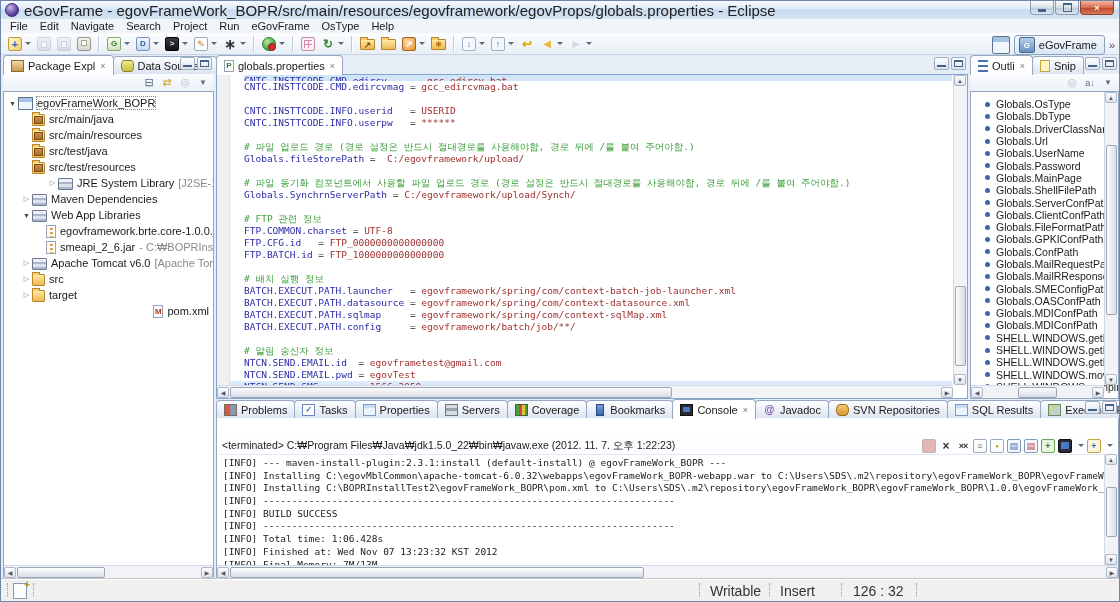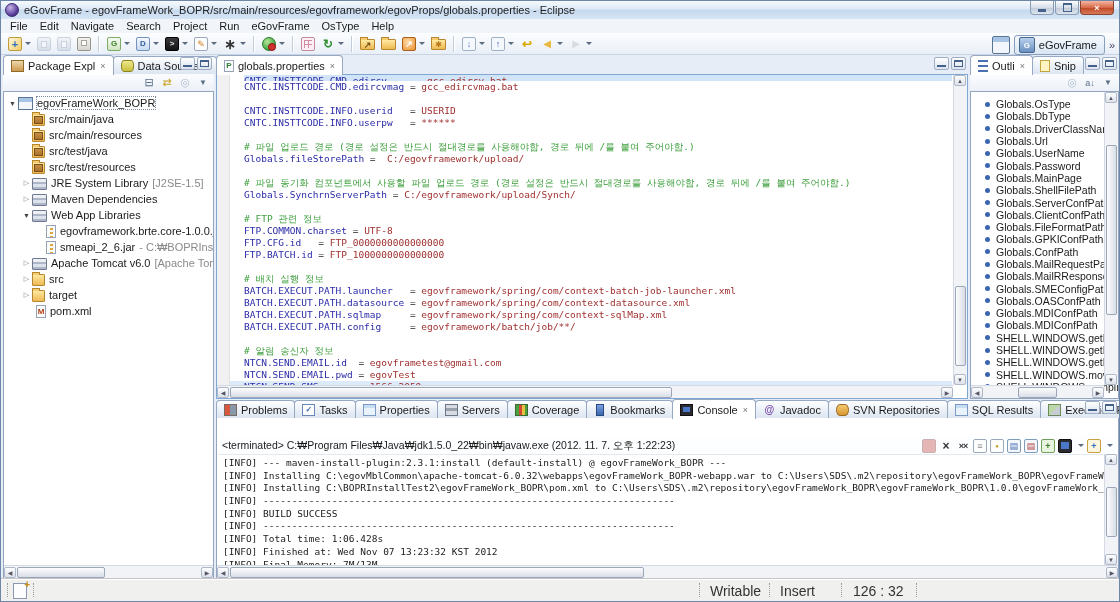--- a/index.html
+++ b/index.html
@@ -1,20 +1,20 @@
 <!DOCTYPE html>
 <html><head>
 <meta charset="utf-8">
 <style>
   html,body{margin:0;padding:0;background:#555;}
   .win{position:relative;width:1120px;height:602px;background:#E7EDF6;font-family:"Liberation Sans",sans-serif;font-size:11px;color:#1a1a1a;overflow:hidden;border:1px solid #6E86A8;box-sizing:border-box;}
   
   .titlebar{position:absolute;left:0;top:0;right:0;height:18px;background:linear-gradient(#F6FAFE,#DCE9F7 45%,#C6D9EF 50%,#D7E5F4);border-bottom:1px solid #AFC3DB;display:flex;align-items:center;}
   .eclipse-icon{width:12px;height:12px;margin:0 5px 0 4px;border-radius:50%;background:radial-gradient(circle at 35% 30%,#C8B4E8,#5A3E9A 65%,#2A1860);border:1px solid #3A2A70;flex:none;}
-  .title-text{font-size:11px;color:#222;white-space:nowrap;}
+  .title-text{font-size:15px;color:#222;white-space:nowrap;}
   .winbtns{position:absolute;right:5px;top:0;display:flex;gap:1px;}
   .wb{height:14px;width:24px;border:1px solid #8A9CB2;border-top:none;border-radius:0 0 4px 4px;background:linear-gradient(#FDFEFF,#D6DEE8 50%,#C2CCDA 55%,#DEE6EF);display:flex;align-items:center;justify-content:center;font-size:9px;color:#333;box-sizing:border-box;}
   .wb.close{width:34px;background:linear-gradient(#F4B6A2,#D86A4A 50%,#C04A28 55%,#D87858);color:#fff;font-weight:bold;border-color:#8A4432;}
   .wb.min::after{content:'';width:8px;height:3px;background:#44618A;margin-top:5px;}
   .wb.res::after{content:'';width:7px;height:6px;border:1px solid #44618A;border-top-width:2px;}
   
   .menubar{position:absolute;left:0;top:18px;right:0;height:14px;background:#F1F5FA;display:flex;align-items:center;padding-left:3px;border-bottom:1px solid #E2E8F2;}
   .menu-item{padding:0 6px;line-height:14px;}
   
   .toolbar{position:absolute;left:0;top:32px;right:0;height:21px;background:linear-gradient(#FCFDFE,#E9EFF7);border-bottom:1px solid #C8D4E3;display:flex;align-items:center;padding-left:4px;}
@@ -305,21 +305,21 @@
           <div class="trow" style="padding-left: 17px;">
             <span class="tarr none">▷</span>
             <span class="tic ic-source-folder"></span>
             <span class="lbl">src/test/java</span>
           </div>
           <div class="trow" style="padding-left: 17px;">
             <span class="tarr none">▷</span>
             <span class="tic ic-source-folder"></span>
             <span class="lbl">src/test/resources</span>
           </div>
-          <div class="trow" style="padding-left: 17px;">
+          <div class="trow" style="padding-left: 17px; margin-left: 26px;">
             <span class="tarr">▷</span>
             <span class="tic ic-library"></span>
             <span class="lbl">JRE System Library</span>
             <span class="detail">[J2SE-1.5]</span>
           </div>
           <div class="trow" style="padding-left: 17px;">
             <span class="tarr">▷</span>
             <span class="tic ic-library"></span>
             <span class="lbl">Maven Dependencies</span>
           </div>
@@ -348,21 +348,21 @@
           <div class="trow" style="padding-left: 17px;">
             <span class="tarr">▷</span>
             <span class="tic ic-folder"></span>
             <span class="lbl">src</span>
           </div>
           <div class="trow" style="padding-left: 17px;">
             <span class="tarr">▷</span>
             <span class="tic ic-folder"></span>
             <span class="lbl">target</span>
           </div>
-          <div class="trow" style="padding-left: 21px;">
+          <div class="trow" style="padding-left: 8px; justify-content: flex-end;">
             <span class="tarr none">▷</span>
             <span class="tic ic-pom"></span>
             <span class="lbl">pom.xml</span>
           </div>
         </div>
       <div class="sbh full">
         <span class="sb-btn" style="left:0;top:1px;">◀</span>
         <span class="thumb h" style="left:13px;top:1px;height:11px;width:88px;"></span>
         <span class="sb-btn" style="right:0;top:1px;">▶</span>
       </div>

